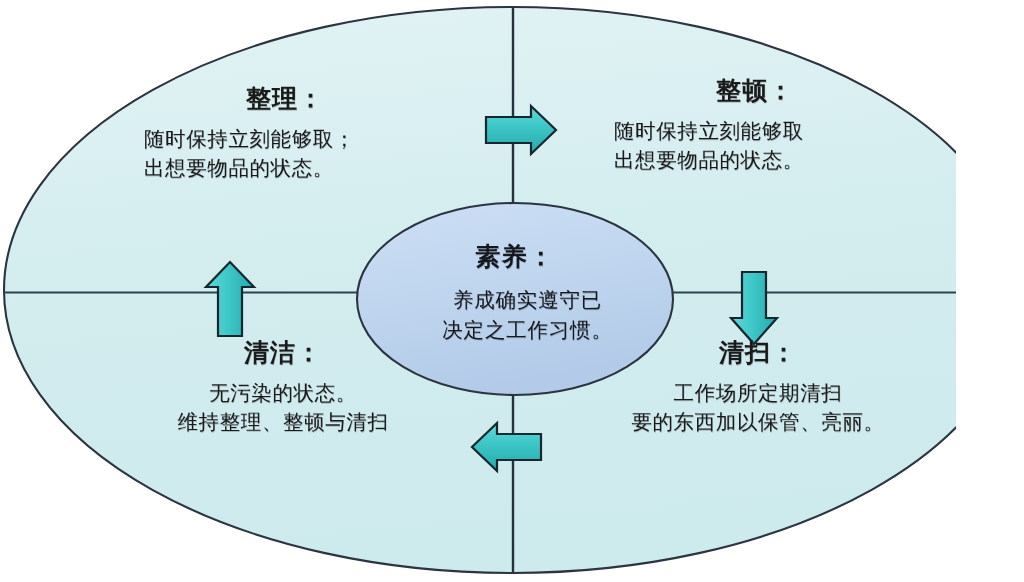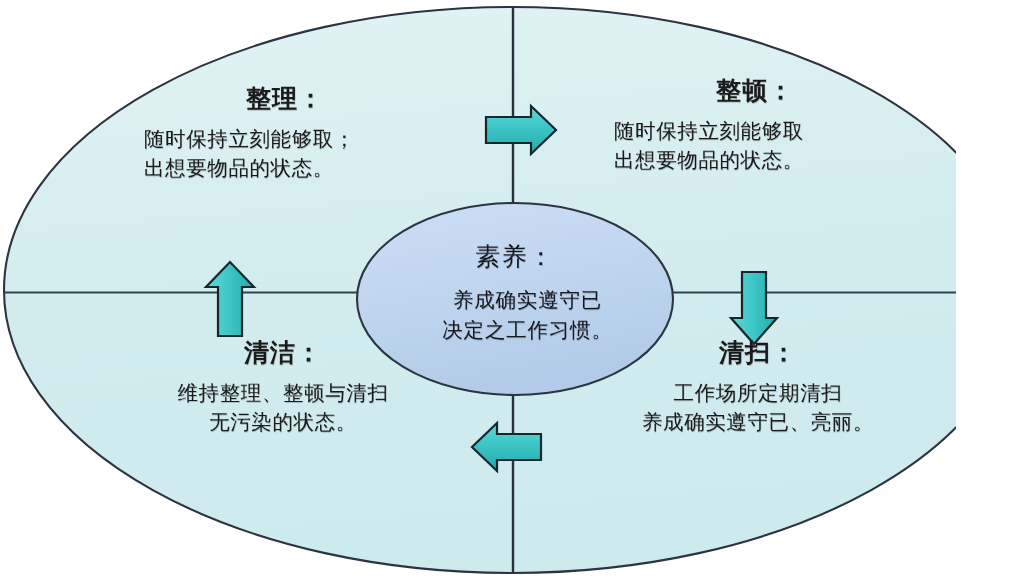--- a/index.html
+++ b/index.html
@@ -68,21 +68,21 @@
   #core-text {
     position: absolute;
     left: 358px;
     top: 240px;
     width: 314px;
     text-align: center;
     color: #15181c;
     text-shadow: 0.5px 0.5px 0 rgba(110,125,145,0.5);
   }
   #core-text .core-title {
-    font-weight: normal;
+    font-weight: bold;
     font-size: 25px;
     letter-spacing: 1.5px;
     margin: 0 0 12px 0;
     white-space: nowrap;
   }
   #core-text .core-body {
     font-size: 20.5px;
     line-height: 1.45;
     letter-spacing: 0.8px;
     margin: 0;
@@ -151,28 +151,28 @@
   </div>
 
   <div class="quad" id="quad-seiton">
     <p class="quad-title">整顿：</p>
     <p class="quad-body">随时保持立刻能够取</p>
     <p class="quad-body">出想要物品的状态。</p>
   </div>
 
   <div class="quad" id="quad-seiketsu">
     <p class="quad-title">清洁：</p>
+    <p class="quad-body">无污染的状态。</p>
     <p class="quad-body">维持整理、整顿与清扫</p>
-    <p class="quad-body">无污染的状态。</p>
   </div>
 
   <div class="quad" id="quad-seiso">
     <p class="quad-title">清扫：</p>
     <p class="quad-body">工作场所定期清扫</p>
-    <p class="quad-body">养成确实遵守已、亮丽。</p>
+    <p class="quad-body">要的东西加以保管、亮丽。</p>
   </div>
 
   <div id="core-text">
     <p class="core-title">素养：</p>
     <p class="core-body">养成确实遵守已</p>
     <p class="core-body">决定之工作习惯。</p>
   </div>
 
 </div>
 

